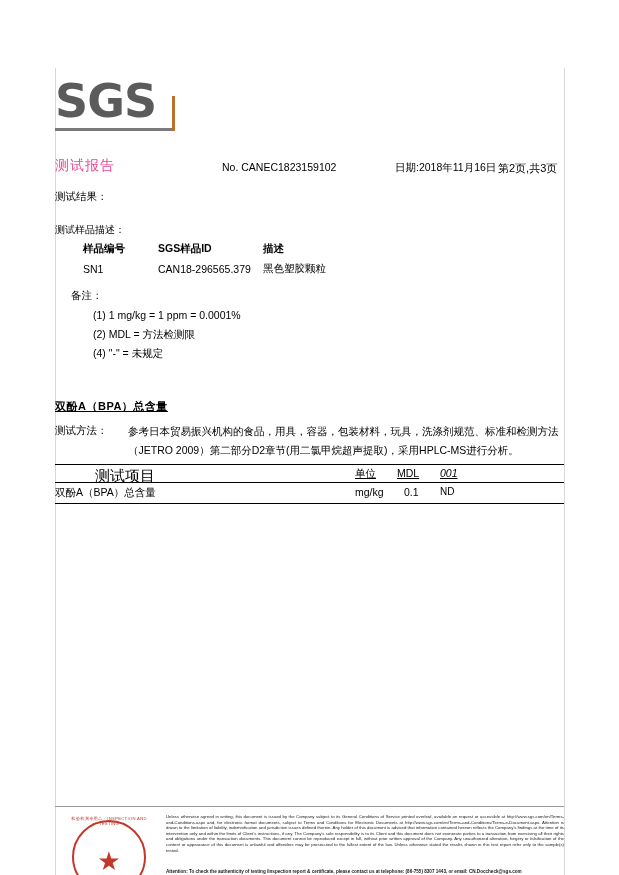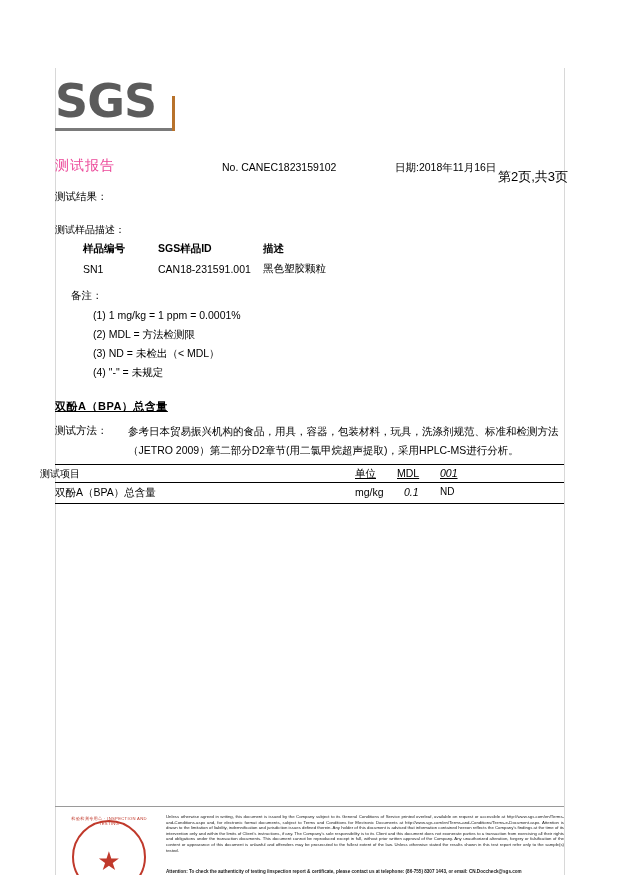--- a/index.html
+++ b/index.html
@@ -74,22 +74,22 @@
   }
   .hdr-date {
     position: absolute;
     left: 395px;
     top: 117px;
     font-size: 10.5px;
   }
   .hdr-page {
     position: absolute;
     left: 498px;
-    top: 124px;
-    font-size: 13px;
+    top: 117px;
+    font-size: 11px;
   }
 
   
   .result-label {
     position: absolute;
     left: 55px;
     top: 146px;
     font-size: 10.5px;
   }
   .sample-desc-label {
@@ -180,23 +180,24 @@
   .res-rule-bot {
     position: absolute;
     left: 55px;
     top: 459px;
     width: 509px;
     height: 1px;
     background: #000;
   }
   .res-head-item {
     position: absolute;
-    left: 40px;
+    left: 55px;
     top: 423px;
-    font-size: 10px;
+    font-size: 15px;
+    padding-left: 40px;
   }
   .res-head-unit {
     position: absolute;
     left: 355px;
     top: 423px;
     font-size: 10.5px;
     text-decoration: underline;
   }
   .res-head-mdl {
     position: absolute;
@@ -223,21 +224,20 @@
     position: absolute;
     left: 355px;
     top: 442px;
     font-size: 10.5px;
   }
   .res-cell-mdl {
     position: absolute;
     left: 404px;
     top: 442px;
     font-size: 10.5px;
-    font-style: italic;
   }
   .res-cell-val {
     position: absolute;
     left: 440px;
     top: 442px;
     font-size: 10px;
   }
 
   
   .frame-left {
@@ -399,31 +399,30 @@
     <thead>
       <tr>
         <th class="col-sn">样品编号</th>
         <th class="col-id">SGS样品ID</th>
         <th class="col-desc">描述</th>
       </tr>
     </thead>
     <tbody>
       <tr>
         <td class="col-sn">SN1</td>
-        <td class="col-id">CAN18-231591.001</td>
+        <td class="col-id">CAN18-296565.379</td>
         <td class="col-desc">黑色塑胶颗粒</td>
       </tr>
     </tbody>
   </table>
 
   <div class="notes-label">备注：</div>
   <div class="notes-list">
     <div>(1) 1 mg/kg = 1 ppm = 0.0001%</div>
     <div>(2) MDL = 方法检测限</div>
-    <div>(3) ND = 未检出（&lt; MDL）</div>
     <div>(4) "-" = 未规定</div>
   </div>
 
   <div class="section-title">双酚A（BPA）总含量</div>
   <div class="method-label">测试方法：</div>
   <div class="method-text">参考日本贸易振兴机构的食品，用具，容器，包装材料，玩具，洗涤剂规范、标准和检测方法（JETRO 2009）第二部分D2章节(用二氯甲烷超声提取)，采用HPLC-MS进行分析。</div>
 
   <div class="res-rule-top"></div>
   <div class="res-head-item">测试项目</div>
   <div class="res-head-unit">单位</div>

